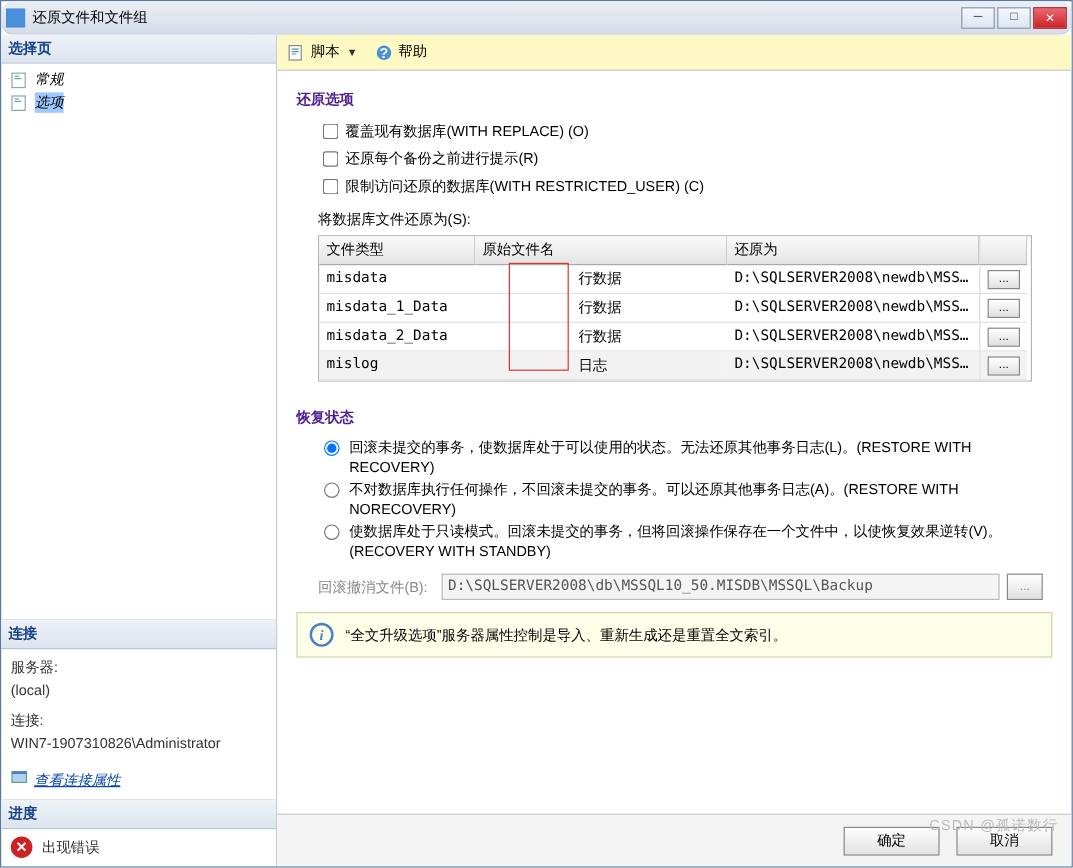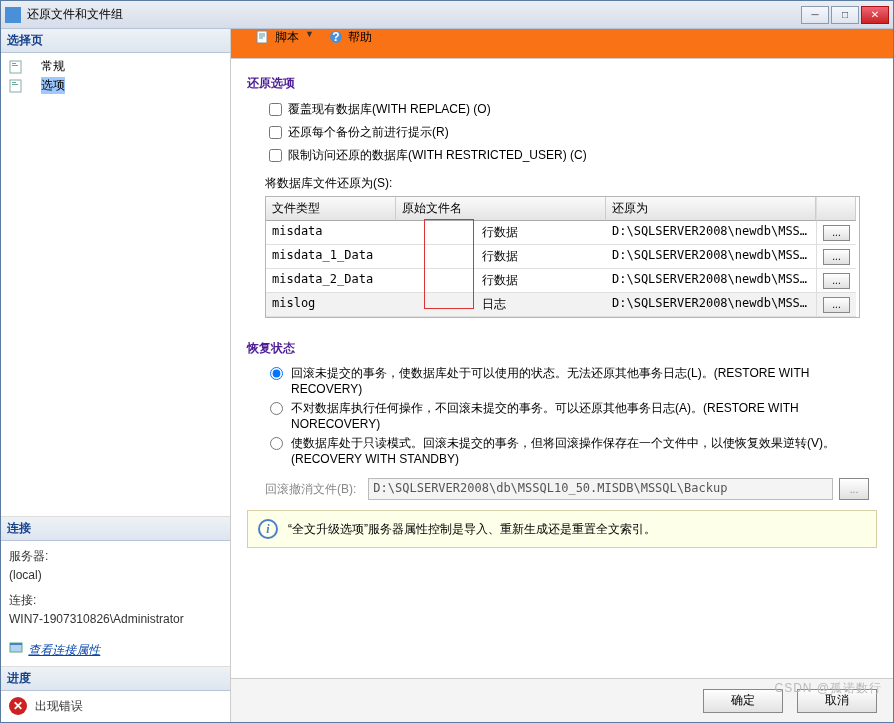--- a/index.html
+++ b/index.html
@@ -1,37 +1,37 @@
 <!DOCTYPE html>
 <html><head>
 <meta charset="utf-8">
 <style>
 * { box-sizing: border-box; font-family: "Microsoft YaHei", Tahoma, sans-serif; font-size: 12px; }
 body { margin: 0; background: #fff; }
 .window { width: 894px; height: 723px; border: 1px solid #5a7aa0; display: flex; flex-direction: column; }
-.titlebar { height: 28px; background: linear-gradient(#ebeef4,#d6dde9); display:flex; align-items:center; padding:0 4px; border-bottom:1px solid #b5c4d9;}
+.titlebar { height: 28px; background: linear-gradient(#ebeef4,#d6dde9); display:flex; align-items:center; padding:0 4px; border-bottom:1px solid #b5c4d9;border-radius:10px;}
 .titlebar .icon { width:16px; height:16px; margin-right:6px; background:#4a90d9; display:inline-block;}
 .title-text { flex:1; color:#000; }
 .win-btns { display:flex; gap:2px;}
 .win-btn { width:28px; height:18px; border:1px solid #8a9ab0; background:linear-gradient(#f5f7fb,#dfe5ef); display:flex; align-items:center; justify-content:center; font-size:10px; color:#333;}
 .win-btn.close { background:linear-gradient(#e67,#c22); color:#fff; border-color:#a11;}
 .body { flex:1; display:flex; overflow:hidden; }
 .left { width:230px; border-right:1px solid #ccc; display:flex; flex-direction:column; }
 .sec-hdr { background:linear-gradient(#eef2f7,#dde5ef); border-bottom:1px solid #b5c4d9; padding:3px 6px; font-weight:bold; color:#15428b;}
 .tree { padding:4px 6px;}
-.tree-item { display:flex; align-items:center; gap:16px; padding:1px 2px;}
+.tree-item { display:flex; align-items:center; gap:4px; padding:1px 2px;font-style:italic;}
 .tree-item .ti-text.sel { background:#9ec9ff; }
 .ti-icon { width:16px; height:14px; display:inline-block; }
 .left-fill { flex:1; }
 .left-sec { border-top:1px solid #ddd;}
 .small-block { padding:6px 8px; color:#333; line-height:1.6;}
 .link { color:#0645ad; text-decoration:underline; cursor:pointer;font-style:italic;}
 .err-icon { display:inline-block; width:18px; height:18px; border-radius:50%; background:#c22; color:#fff; text-align:center; line-height:18px; font-weight:bold; margin-right:8px;}
 .right { flex:1; display:flex; flex-direction:column; overflow:hidden;}
-.toolbar { height:30px; border-bottom:1px solid #ccc; display:flex; align-items:flex-start; gap:4px; padding:0 24px; background:#f97316;}
+.toolbar { height:30px; border-bottom:1px solid #ccc; display:flex; align-items:center; gap:4px; padding:0 8px; background:#fef9c3;}
 .tb-icon { width:16px; height:16px; display:inline-block;}
 .content { flex:1; overflow:auto; padding:10px 16px 0 16px; color:#000;}
 .sect-title { font-weight:bold; color:#4c1d95; margin:6px 0 8px 0;}
 .opt { display:flex; align-items:center; margin:4px 0 4px 18px;}
 .opt input[type=checkbox], .opt input[type=radio] { margin-right:6px;}
 .file-label { margin:10px 0 4px 18px;}
 .grid { margin:0 0 0 18px; border:1px solid #b5b5b5; width:595px;}
 .grid-row { display:flex; }
 .grid-hdr .cell { background:linear-gradient(#fafafa,#e4e4e4); border-right:1px solid #ccc; border-bottom:1px solid #aaa; font-weight:normal;}
 .cell { padding:3px 6px; border-bottom:1px solid #e0e0e0; font-family:"SimSun",monospace; font-size:12px; overflow:hidden; white-space:nowrap; text-overflow:ellipsis;}

